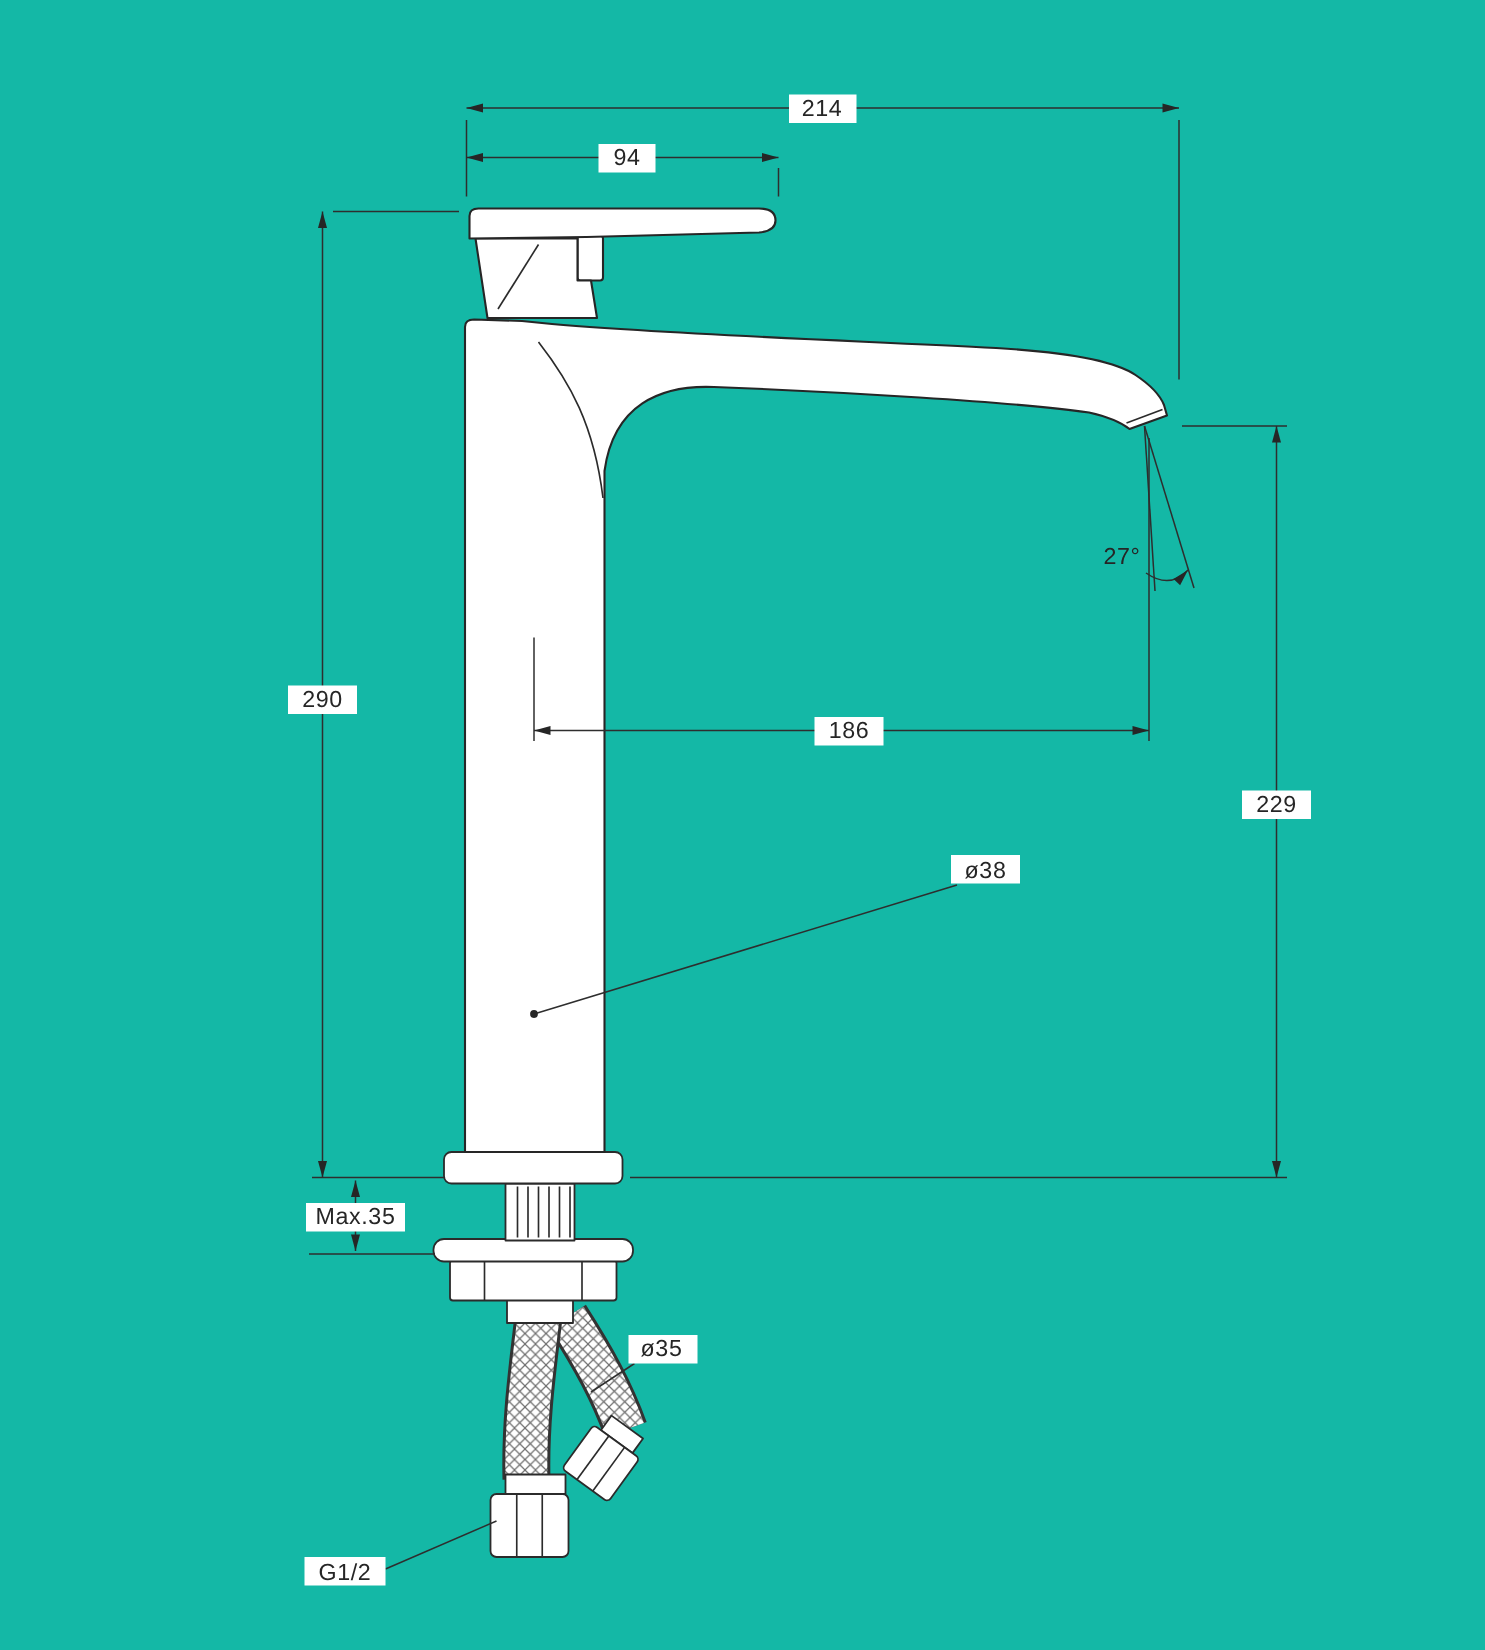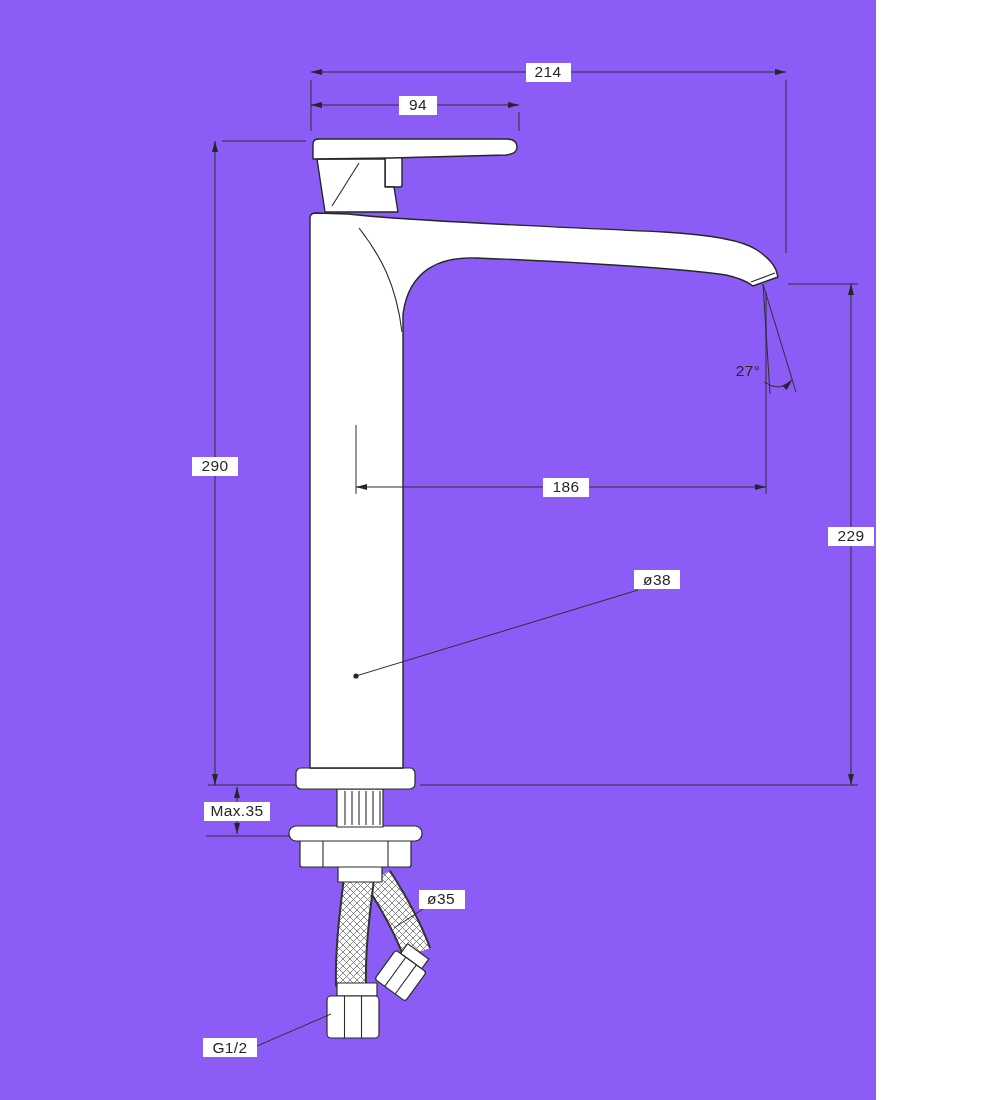--- a/index.html
+++ b/index.html
@@ -2,23 +2,23 @@
 <html><head>
 <meta charset="utf-8">
 <style>
   html, body {
     margin: 0;
     padding: 0;
     background: #ffffff;
   }
   .canvas {
     position: relative;
-    width: 876px;
+    width: 990px;
     height: 1100px;
-    background: #8b5cf6;
+    background: #14b8a6;
     overflow: hidden;
   }
   svg { display: block; }
   .dim-text {
     font-family: "Liberation Sans", sans-serif;
     font-size: 15.5px;
     letter-spacing: 0.4px;
     fill: #262626;
   }
   .outline   { fill: #ffffff; stroke: #262626; stroke-width: 1.4; stroke-linejoin: round; }

